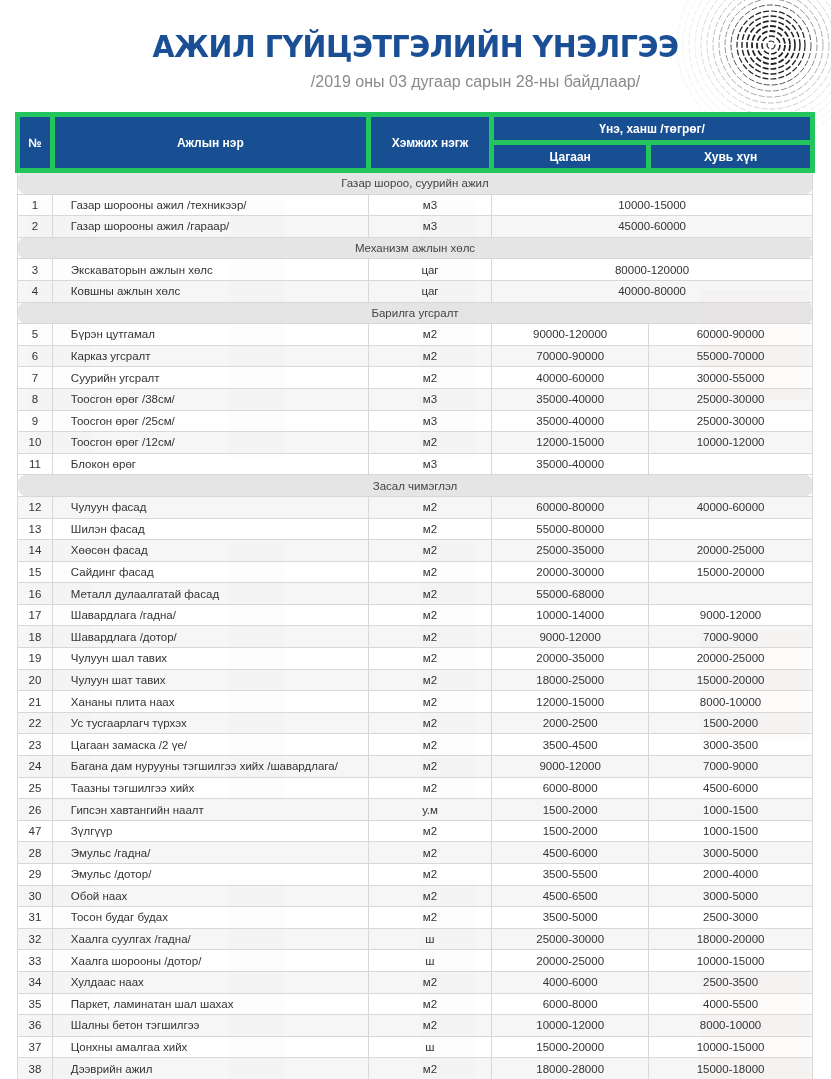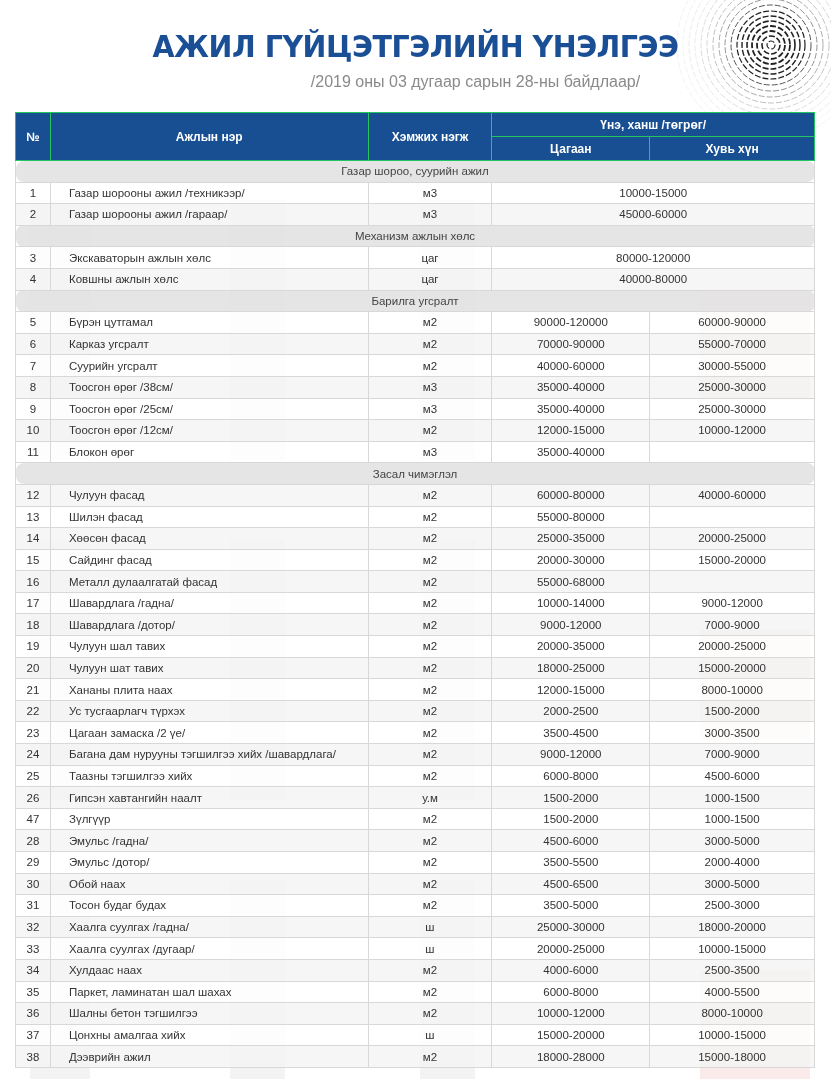--- a/index.html
+++ b/index.html
@@ -8,21 +8,21 @@
   .rings { position:absolute; right:-40px; top:-55px; width:200px; height:200px; z-index:0; }
   .title { position:absolute; left:0; width:831px; top:28px; text-align:center;
            font-family:"DejaVu Sans", sans-serif; font-weight:bold; font-size:31px;
            color:#1a4f96; letter-spacing:-0.5px; transform:scaleX(0.92); z-index:2; }
   .subtitle { position:absolute; left:0; width:831px; top:73px; text-align:center;
               font-size:16px; color:#8a8a8a; padding-left:120px; box-sizing:border-box; z-index:2; }
   .watermark { position:absolute; left:0; top:160px; width:831px; height:919px; z-index:0;
                pointer-events:none; }
   table { position:absolute; left:15px; top:112px; width:800px; border-collapse:collapse; z-index:1;
           font-size:11.5px; color:#333; }
-  th { background:#184f93; color:#fff; font-weight:bold; font-size:12px; border:1px solid #22c55e; padding:0; }
+  th { background:#184f93; color:#fff; font-weight:bold; font-size:12px; border:5px solid #22c55e; padding:0; }
   th.h1 { height:23px; }
   th.h2 { height:23px; }
   td { height:20.6px; padding:0; border:1px solid #d8d8d8; background:rgba(255,255,255,0.78); }
   td.num { text-align:center; }
   td.name { padding-left:18px; }
   td.unit { text-align:center; }
   td.price { text-align:center; }
   tr.section td { background:rgba(226,226,226,0.9); text-align:center; color:#444;border-radius:8px; }
   tr.alt td { background:rgba(244,244,244,0.8); }
 </style>
@@ -321,21 +321,21 @@
       </tr>
       <tr class="alt">
         <td class="num">32</td>
         <td class="name">Хаалга суулгах /гадна/</td>
         <td class="unit">ш</td>
         <td class="price">25000-30000</td>
         <td class="price">18000-20000</td>
       </tr>
       <tr>
         <td class="num">33</td>
-        <td class="name">Хаалга суулгах /дугаар/</td>
+        <td class="name">Хаалга шорооны /дотор/</td>
         <td class="unit">ш</td>
         <td class="price">20000-25000</td>
         <td class="price">10000-15000</td>
       </tr>
       <tr class="alt">
         <td class="num">34</td>
         <td class="name">Хулдаас наах</td>
         <td class="unit">м2</td>
         <td class="price">4000-6000</td>
         <td class="price">2500-3500</td>

